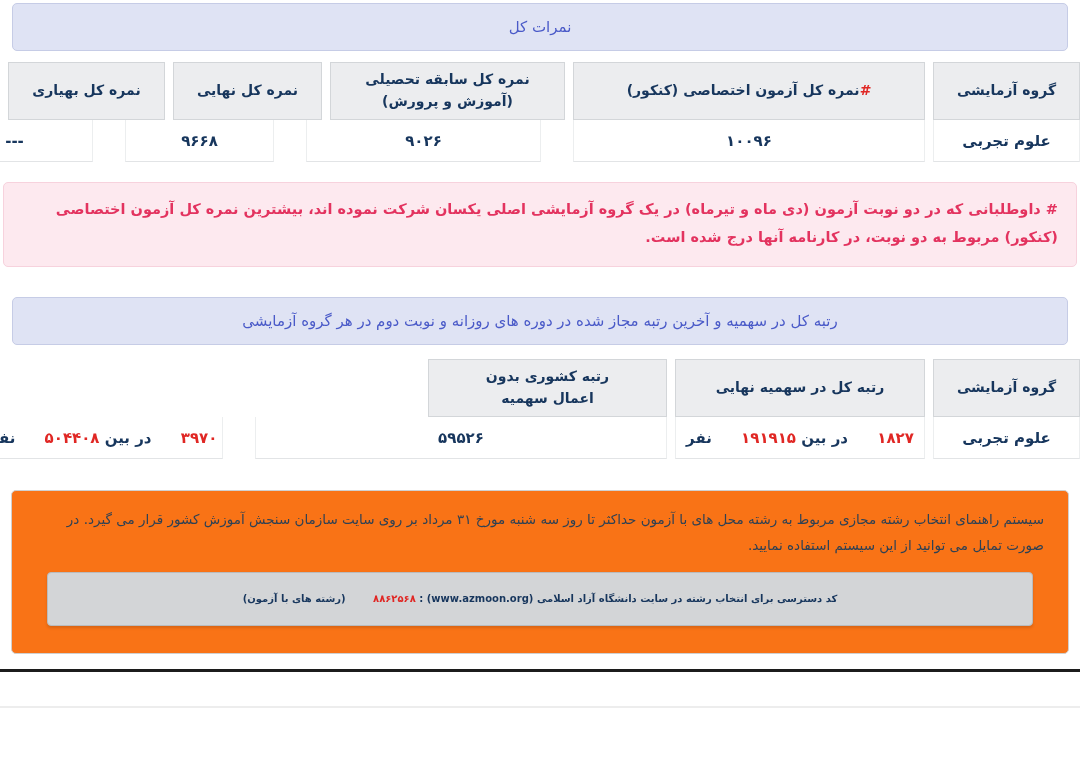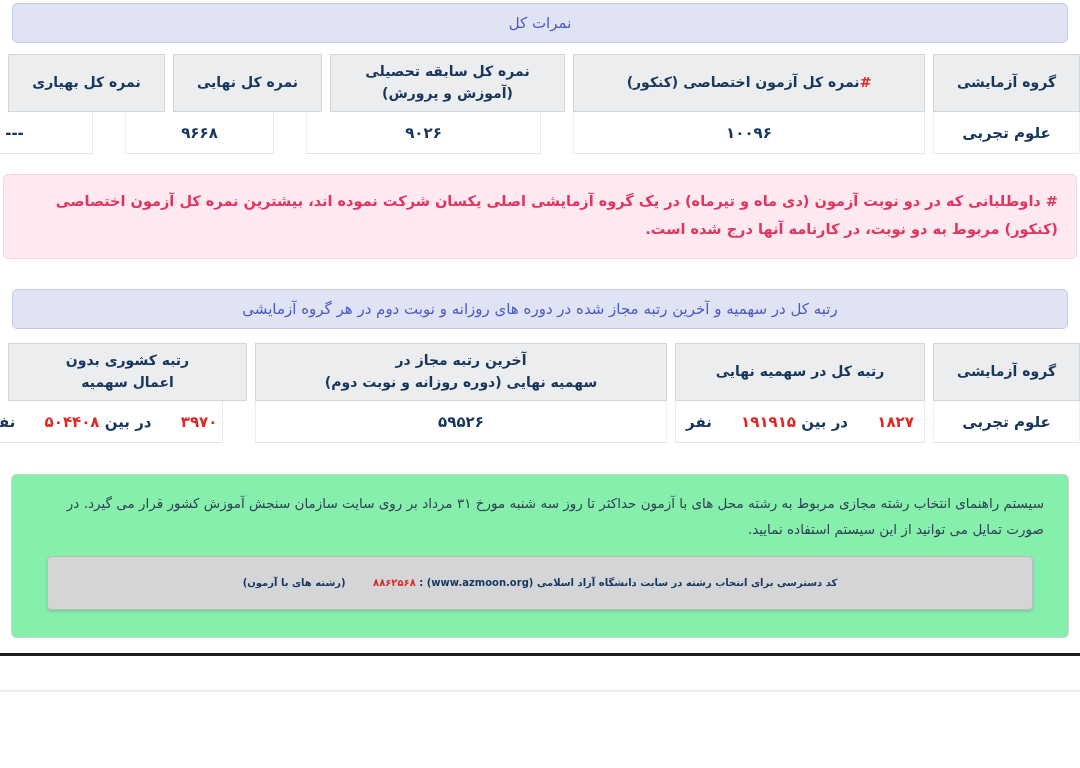--- a/index.html
+++ b/index.html
@@ -6,21 +6,21 @@
   html, body {
     width: 1080px; height: 768px;
     background: #ffffff;
     font-family: "DejaVu Sans", sans-serif;
     direction: rtl;
     overflow: hidden;
   }
   
   .section-bar {
     margin: 3px 12px 0 12px;
-    height: 40px;
+    height: 48px;
     background: #dfe3f4;
     border: 1px solid #c6cce6;
     border-radius: 5px;
     display: flex; align-items: center; justify-content: center;
     color: #4a5ac8;
     font-size: 15px;
   }
   
   .grid-table { width: 1080px; margin-top: 11px; }
   .trow { display: flex; gap: 8px; }
@@ -70,21 +70,21 @@
     color: #e3335f;
     font-weight: bold;
     font-size: 14.5px;
     line-height: 1.9;
     text-align: right;
   }
   .spacer-a { height: 27px; }
   
   .guide-box {
     margin: 31px 11px 0 11px;
-    background: #86efac;
+    background: #f97316;
     border: 1px solid #d0d0d0;
     border-radius: 5px;
     padding: 15px 24px 27px 24px;
   }
   .guide-text {
     color: #2e4154;
     font-size: 13.5px;
     line-height: 1.95;
     text-align: right;
   }
@@ -161,24 +161,20 @@
 </div>
 
 <div class="grid-table" style="margin-top:14px">
   <div class="trow thead">
     <div class="cell t2-c1">
       <span>گروه آزمایشی</span>
     </div>
     <div class="cell t2-c2">
       <span>رتبه کل در سهمیه نهایی</span>
     </div>
-    <div class="cell t2-c3">
-      <div>آخرین رتبه مجاز در</div>
-      <div>سهمیه نهایی (دوره روزانه و نوبت دوم)</div>
-    </div>
     <div class="cell t2-c4">
       <div>رتبه کشوری بدون</div>
       <div>اعمال سهمیه</div>
     </div>
   </div>
   <div class="trow tbody">
     <div class="cell t2-c1">
       <span>علوم تجربی</span>
     </div>
     <div class="cell t2-c2">

